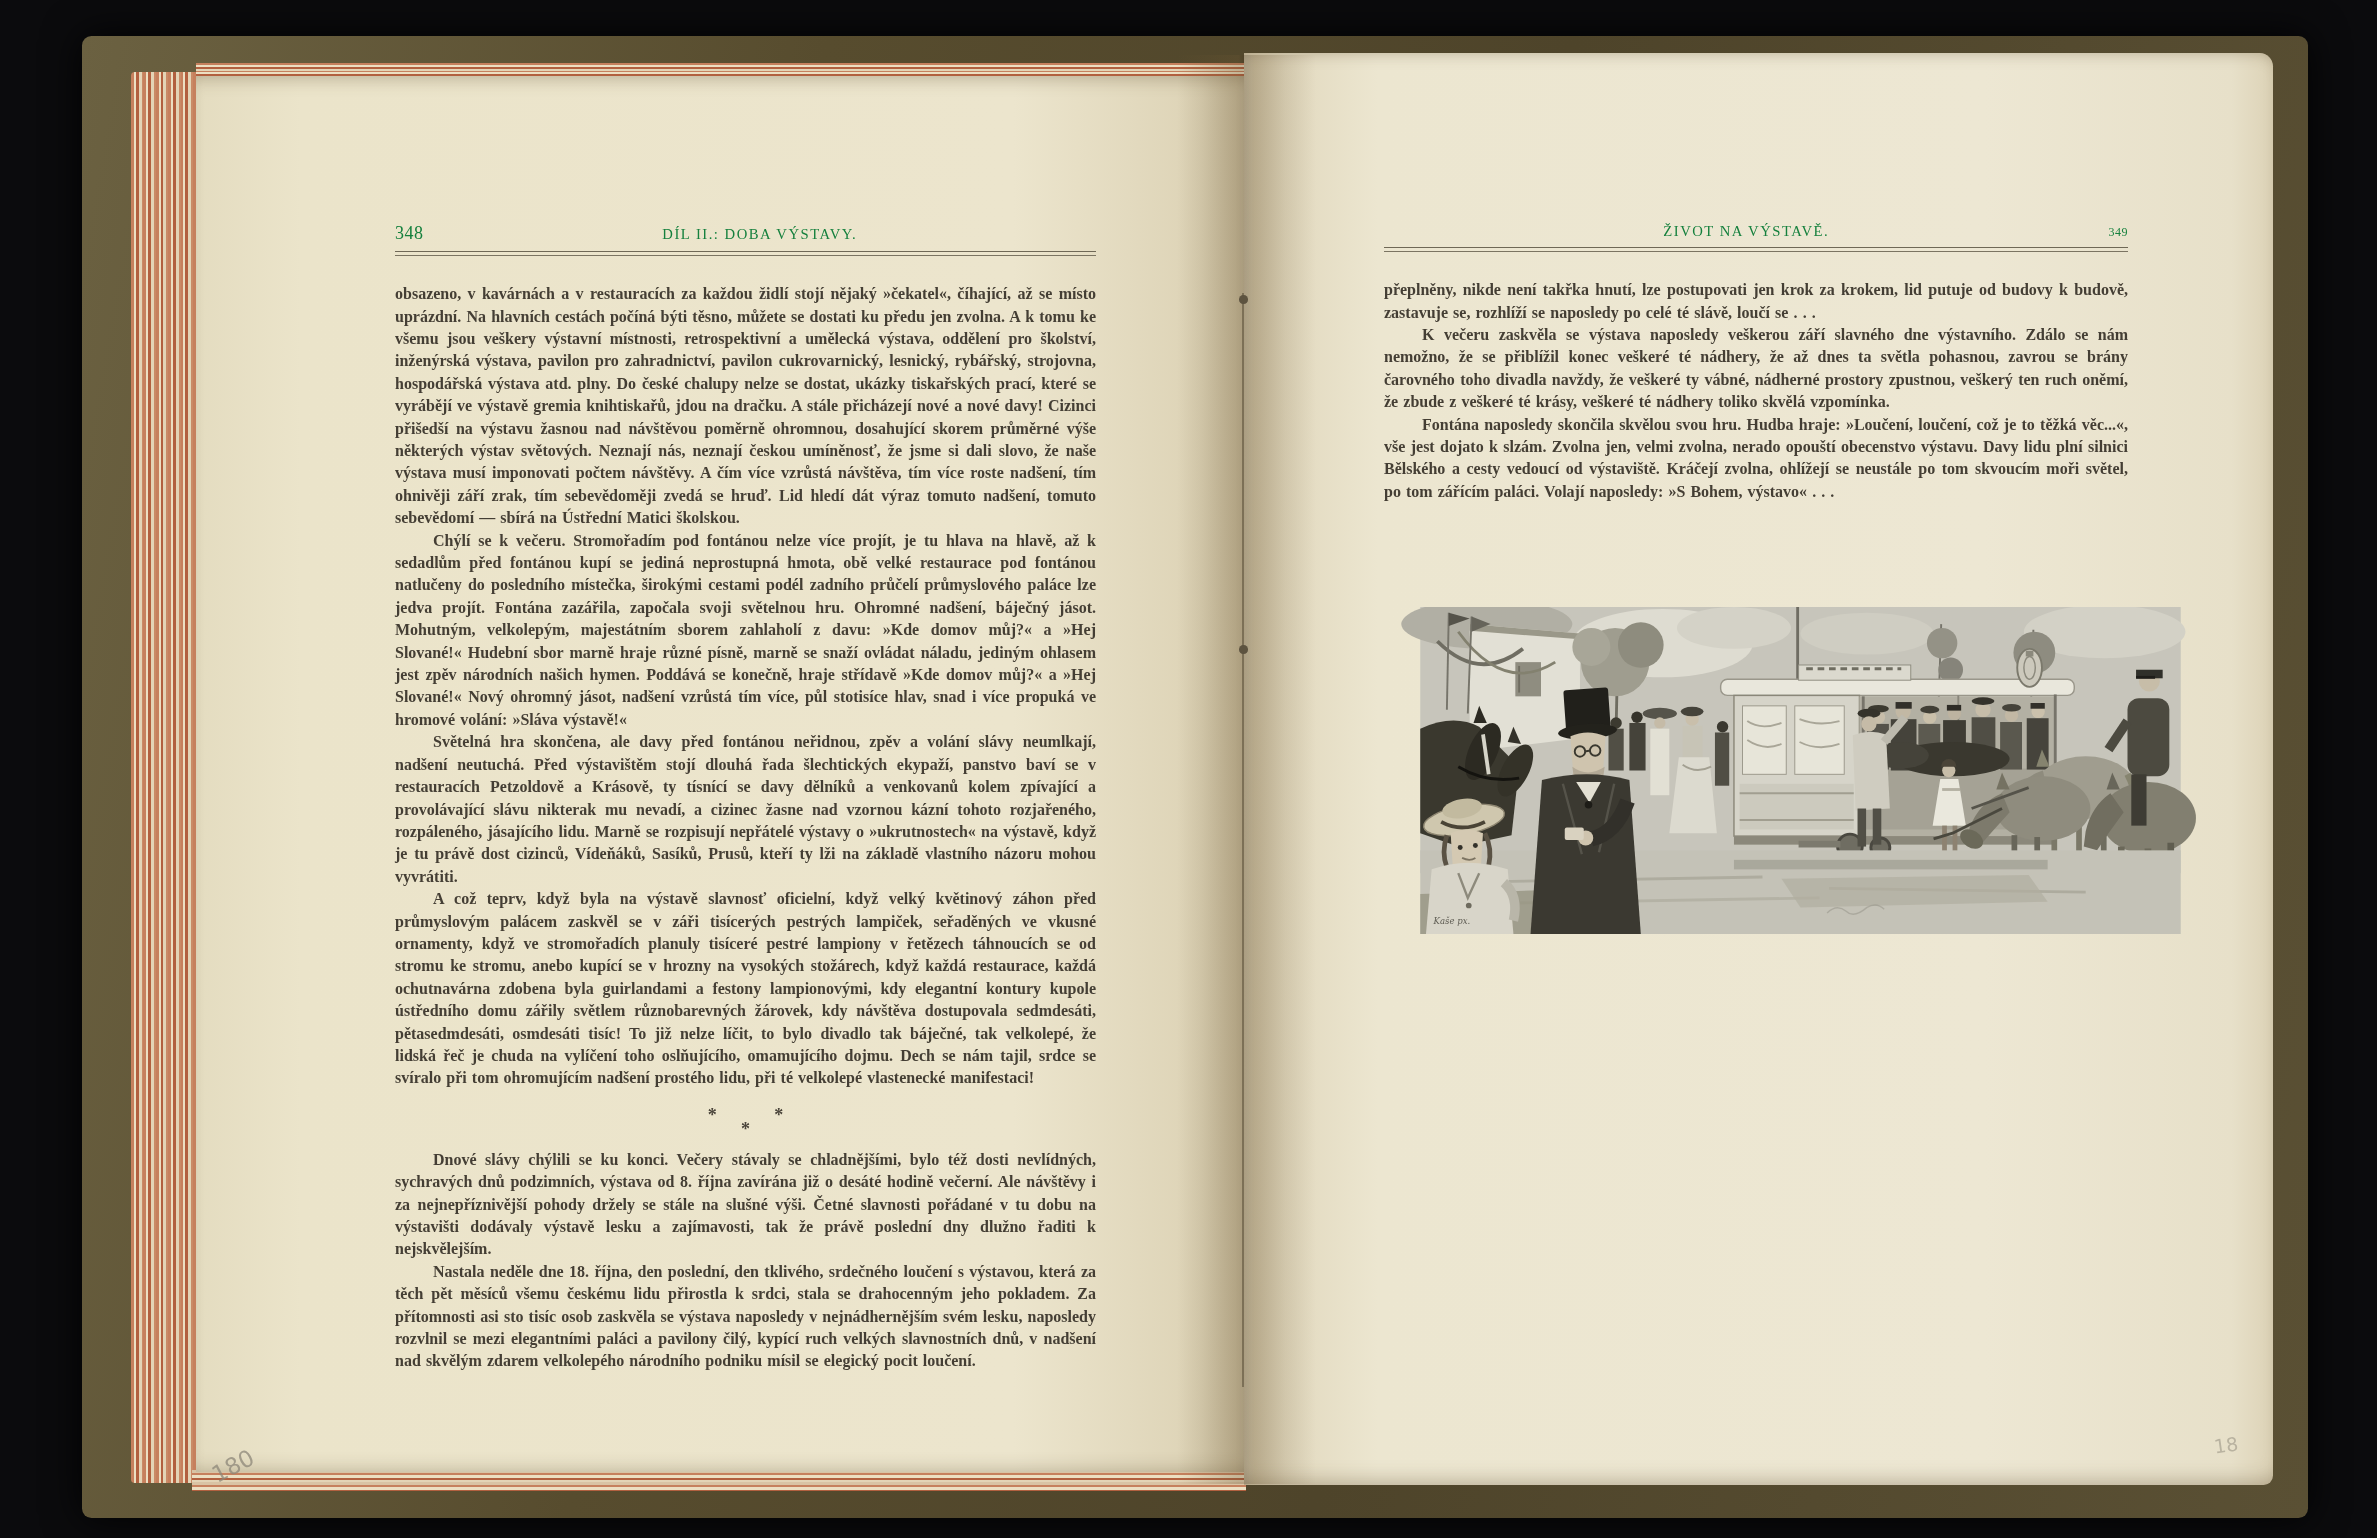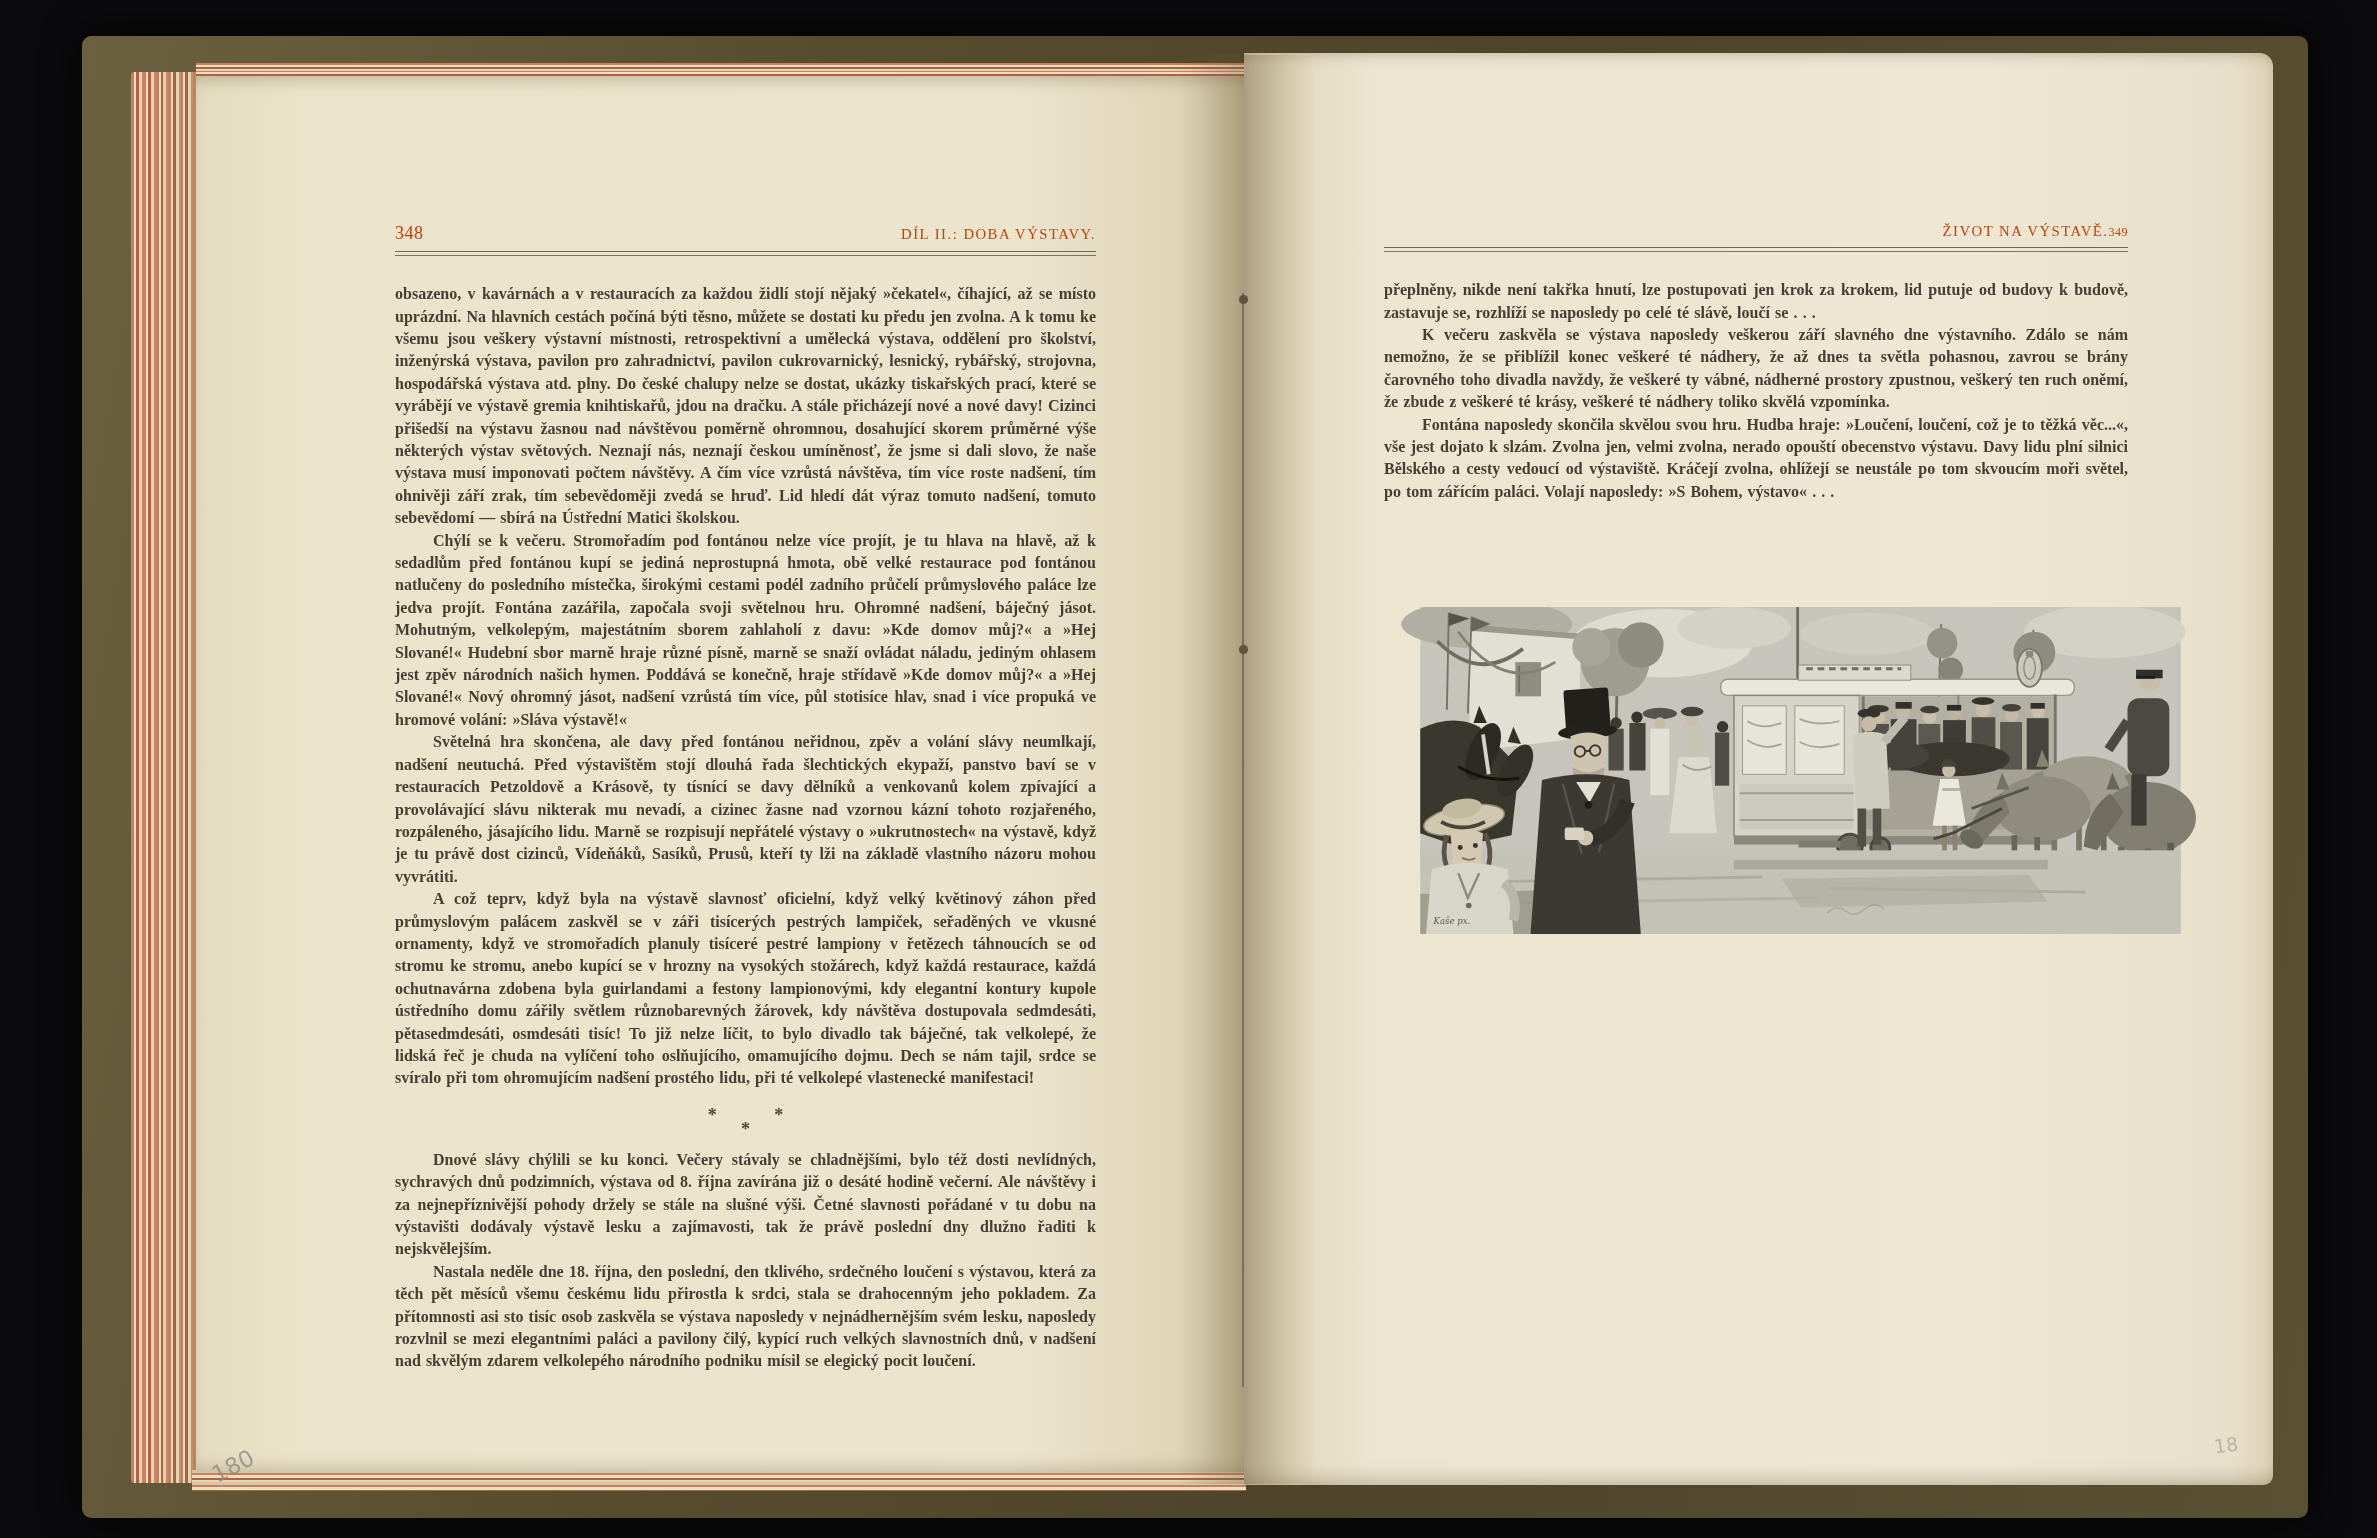--- a/index.html
+++ b/index.html
@@ -49,23 +49,23 @@
       rgba(110,90,55,0) 0%,rgba(105,85,50,.30) 44%,rgba(55,40,22,.22) 50%,
       rgba(105,85,50,.28) 56%,rgba(110,90,55,0) 100%);
     pointer-events:none;
   }
   .stitch{position:absolute;left:1242px;top:293px;width:1.9px;height:1094px;background:#6c6049;opacity:.75;}
   .stitch-knot{position:absolute;width:8.6px;height:8.6px;border-radius:50%;background:#5d5340;}
   
   .content{position:absolute;color:#453f35;}
   .content-left{left:395px;top:223px;width:701px;}
   .content-right{left:1384px;top:223px;width:744px;}
-  .runhead{display:flex;align-items:baseline;font-size:16px;letter-spacing:0.5px;color:#c2410c;}
+  .runhead{display:flex;align-items:baseline;font-size:16px;letter-spacing:0.5px;color:#15803d;}
   .runhead .pageno{font-size:18px;}
-  .runhead .title{flex:1;text-align:right;font-size:14.7px;letter-spacing:1.5px;}
+  .runhead .title{flex:1;text-align:center;font-size:14.7px;letter-spacing:1.5px;}
   .runhead-right .pageno{font-size:12px;}
   .double-rule{margin-top:6.7px;height:2.9px;border-top:1px solid #6f6856;border-bottom:1px solid #7b7462;}
   .bodytext{margin-top:27.6px;font-size:16px;line-height:22.4px;text-align:justify;word-spacing:1.1px;color:#443e34;font-weight:bold;}
   .bodytext p{margin:0;}
   .bodytext p.ind{text-indent:38px;}
   .divider{margin:19px 0 13.3px 0;text-align:center;color:#4a443a;font-size:18px;line-height:12.4px;}
   .divider .row2{margin-top:1.9px;}
   .divider .row1{word-spacing:53px;}
   .pencil{position:absolute;color:#8d8779;font-family:"DejaVu Sans",sans-serif;}
   .pencil-left{left:211px;top:1453px;font-size:23px;transform:rotate(-28deg);opacity:.75;}

